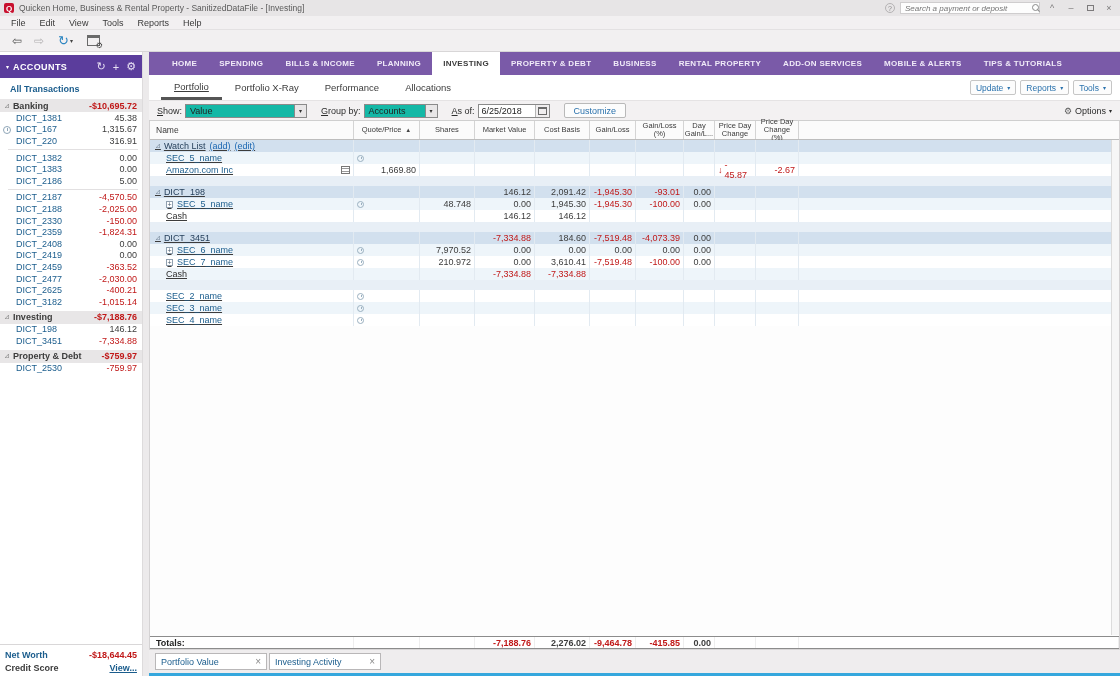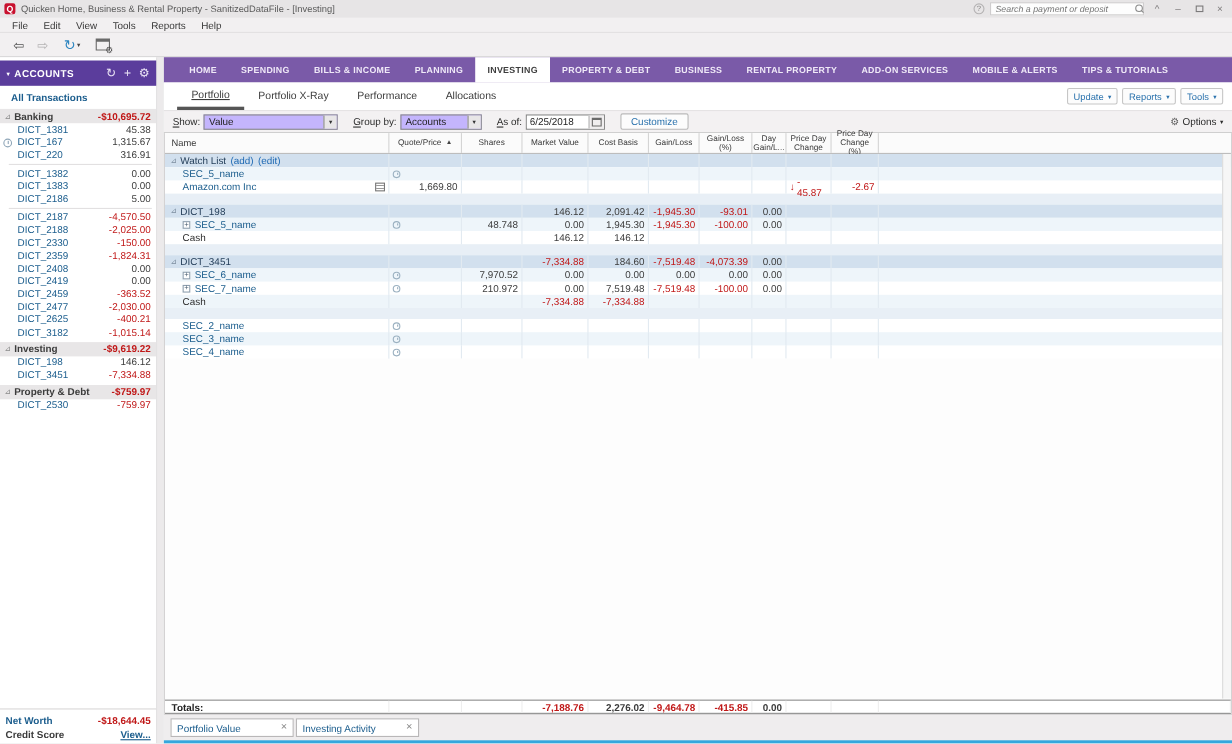--- a/index.html
+++ b/index.html
@@ -68,21 +68,21 @@
   .subnav { height:25px; background:#fff; display:flex; align-items:stretch; padding:0 8px 0 12px; }
   .sub-tab { display:flex; align-items:center; padding:0 13px; color:#3c3c3c; font-size:9.5px; }
   .sub-tab.active { border-bottom:3px solid #555;text-decoration:underline; }
   .subnav-spacer { flex:1; }
   .mini-btn { align-self:center; height:15px; background:#fcfcfc; border:1px solid #c6c6c6; border-radius:2px; color:#2a72ad; font-size:8.5px; display:flex; align-items:center; padding:0 5px; margin-left:4px; }
   .mini-btn .bcaret { font-size:6px; color:#2a72ad; margin-left:4px; }
 
   
   .filters { height:21px; background:#f3f1f2; border-top:1px solid #e5e3e4; border-bottom:1px solid #cfcfcf; display:flex; align-items:center; padding:0 8px; }
   .flabel { margin-right:3px; color:#2c2c2c; }
-  .win-select { display:flex; align-items:center; height:14px; background:#c4b5fd; border:1px solid #8a8a8a; margin-right:14px; }
+  .win-select { display:flex; align-items:center; height:14px; background:#14b8a6; border:1px solid #8a8a8a; margin-right:14px; }
   .ws-text { padding:0 4px; flex:1; color:#222; }
   .ws-btn { width:12px; height:100%; background:#e8e6e7; border-left:1px solid #8a8a8a; font-size:6px; color:#333; display:flex; align-items:center; justify-content:center; }
   .w-show { width:122px; } .w-group { width:74px; }
   .asof-wrap { display:flex; align-items:center; height:14px; border:1px solid #8a8a8a; background:#fff; }
   .asof-input { width:56px; border:none; font-size:9px; padding:0 3px; font-family:"Liberation Sans", sans-serif; color:#222; }
   .cal-btn { width:14px; height:100%; background:#f0eeef; border-left:1px solid #b5b5b5; display:flex; align-items:center; justify-content:center; }
   .cal-ic { width:9px; height:8px; border:1px solid #6a6a6a; border-top:2px solid #6a6a6a; }
   .customize-btn { height:15px; border:1px solid #b9b9b9; background:#fcfcfc; border-radius:2px; color:#2a72ad; display:flex; align-items:center; padding:0 9px; margin-left:14px; }
   .opt-wrap { margin-left:auto; display:flex; align-items:center; color:#2c2c2c; }
   .gear-sm { font-size:9px; color:#5a5a5a; margin-right:3px; }
@@ -95,21 +95,21 @@
   .hcell { border-right:1px solid #d4d4d4; font-size:7.5px; color:#3a3a3a; display:flex; align-items:center; justify-content:center; text-align:center; line-height:8px; padding:0 1px; }
   .hcell.hname { justify-content:flex-start; padding-left:6px; font-size:8.5px; }
   .hfill { flex:1; border-right:none; }
   .sort-asc { font-size:6px; margin-left:4px; color:#444; }
   .grid-body { }
   .grow { display:flex; height:12px; align-items:stretch; }
   .grow.gap { height:10px; background:#e8eff6; }
   .grow.section { background:#d2e0ee; }
   .grow.tint { background:#eef5fa; }
   .gcell { border-right:1px solid #e2eaf1; display:flex; align-items:center; justify-content:flex-end; padding:0 3px; color:#3c3c3c; }
-  .gcell.gname { justify-content:flex-start; padding-left:5px; position:relative; }
+  .gcell.gname { justify-content:flex-start; padding-left:5px; position:relative;text-decoration:underline; }
   .gcell.gfill { flex:1; border-right:none; }
   .secname { color:#1b5d8d; }
   .plainname { color:#2e2e2e; }
   .sectionname { color:#27415c; }
   .tri2 { color:#7d8ea0; font-size:7px; margin-right:3px; }
   .addedit { color:#1b67b2; margin-left:4px; }
   .expbox { width:7px; height:7px; border:1px solid #8fa0b0; font-size:7px; line-height:5px; text-align:center; color:#44586b; margin-right:4px; background:#fff; flex:0 0 auto; }
   .clockq { width:7px; height:7px; border:1px solid #9ab0c0; border-radius:50%; position:relative; margin-right:auto; flex:0 0 auto; }
   .clockq::after { content:''; position:absolute; left:2.5px; top:1px; width:1px; height:2.5px; background:#9ab0c0; }
   .newsic { position:absolute; right:3px; top:2px; width:9px; height:8px; border:1px solid #777; background:
@@ -249,21 +249,21 @@
             <span class="iname">DICT_2625</span>
             <span class="ival neg">-400.21</span>
           </div>
           <div class="sb-item">
             <span class="iname">DICT_3182</span>
             <span class="ival neg">-1,015.14</span>
           </div>
           <div class="sb-group-h">
             <span class="tri">⊿</span>
             <span class="glabel">Investing</span>
-            <span class="gtotal neg">-$9,619.22</span>
+            <span class="gtotal neg">-$7,188.76</span>
           </div>
           <div class="sb-item">
             <span class="iname">DICT_198</span>
             <span class="ival">146.12</span>
           </div>
           <div class="sb-item">
             <span class="iname">DICT_3451</span>
             <span class="ival neg">-7,334.88</span>
           </div>
           <div class="sb-group-h">
@@ -560,21 +560,21 @@
             <div class="gcell" style="width: 66px;">
               <span class="clockq"></span>
             </div>
             <div class="gcell" style="width: 55px;">
               <span>210.972</span>
             </div>
             <div class="gcell" style="width: 60px;">
               <span>0.00</span>
             </div>
             <div class="gcell" style="width: 55px;">
-              <span>7,519.48</span>
+              <span>3,610.41</span>
             </div>
             <div class="gcell" style="width: 46px;">
               <span class="neg">-7,519.48</span>
             </div>
             <div class="gcell" style="width: 48px;">
               <span class="neg">-100.00</span>
             </div>
             <div class="gcell" style="width: 31px;">
               <span>0.00</span>
             </div>

